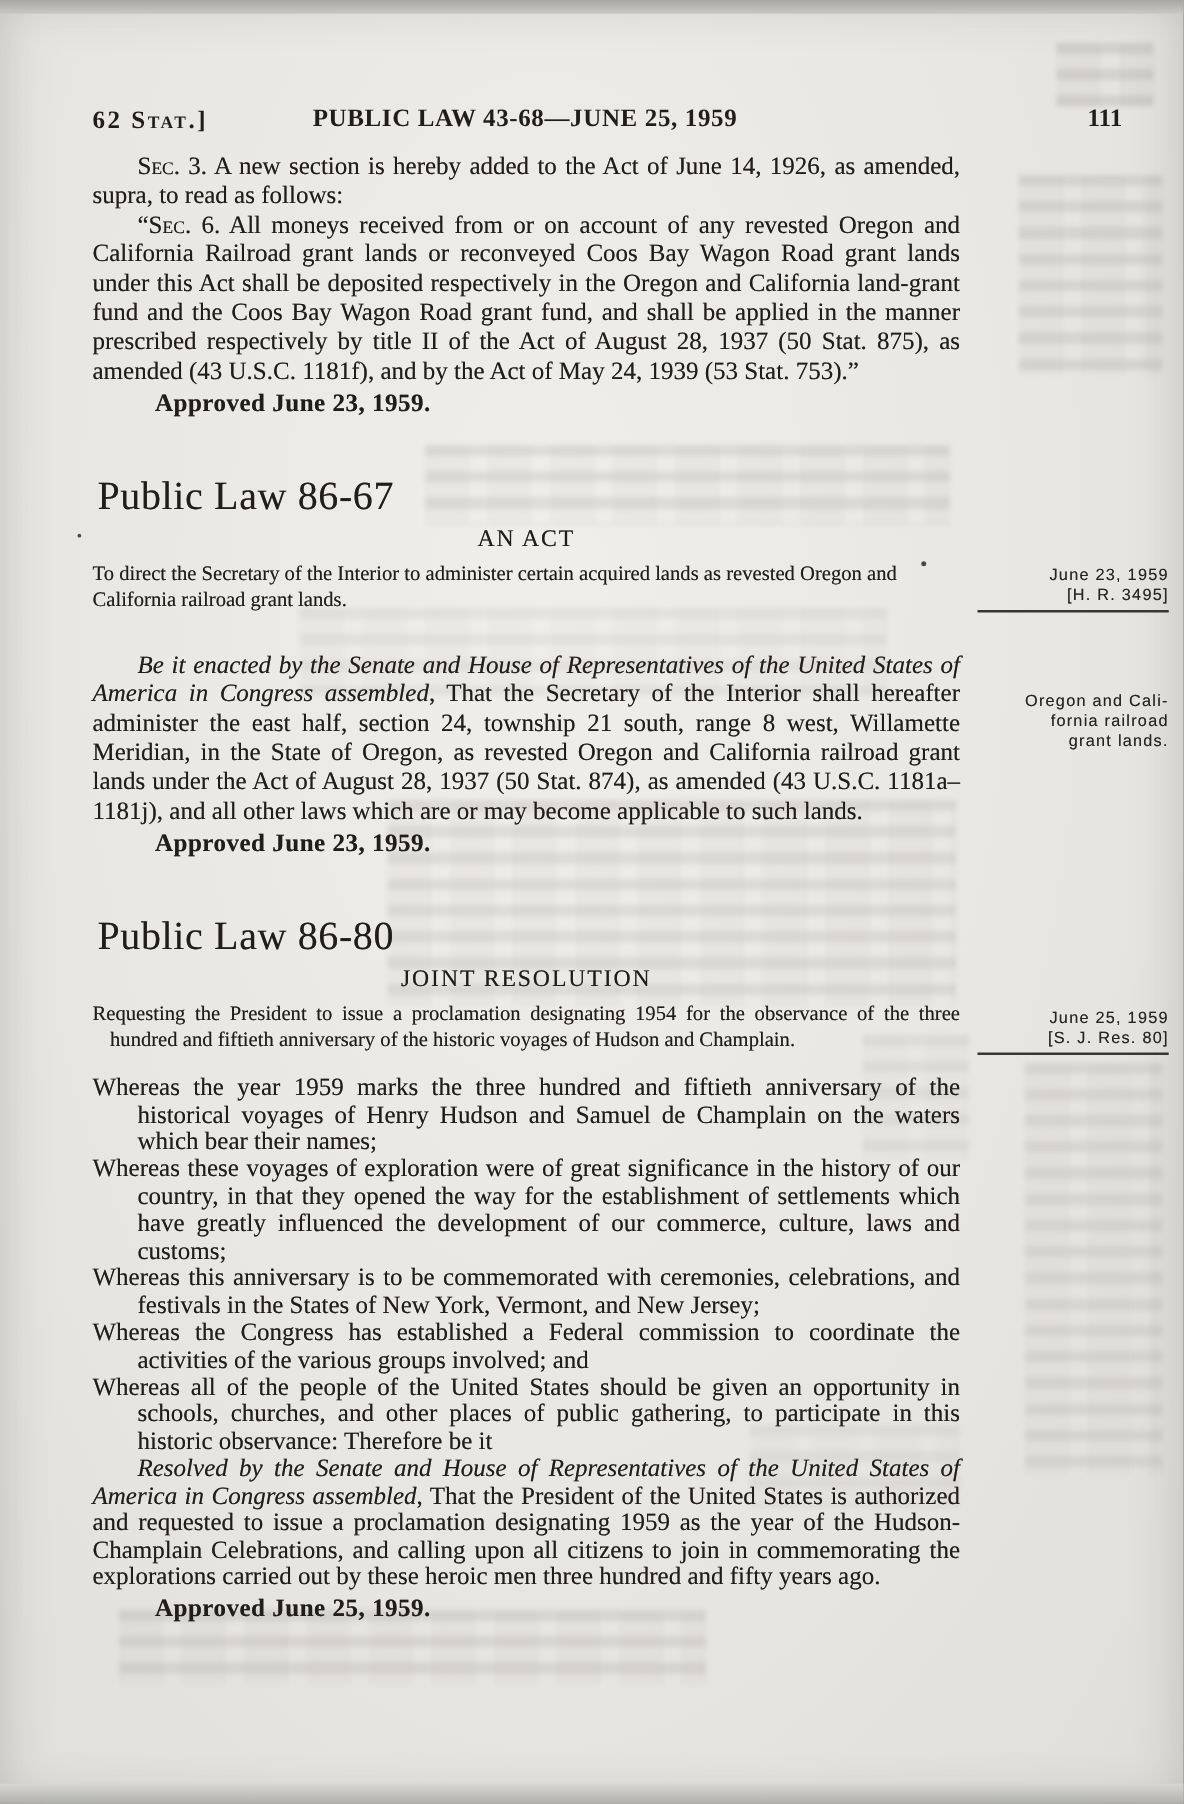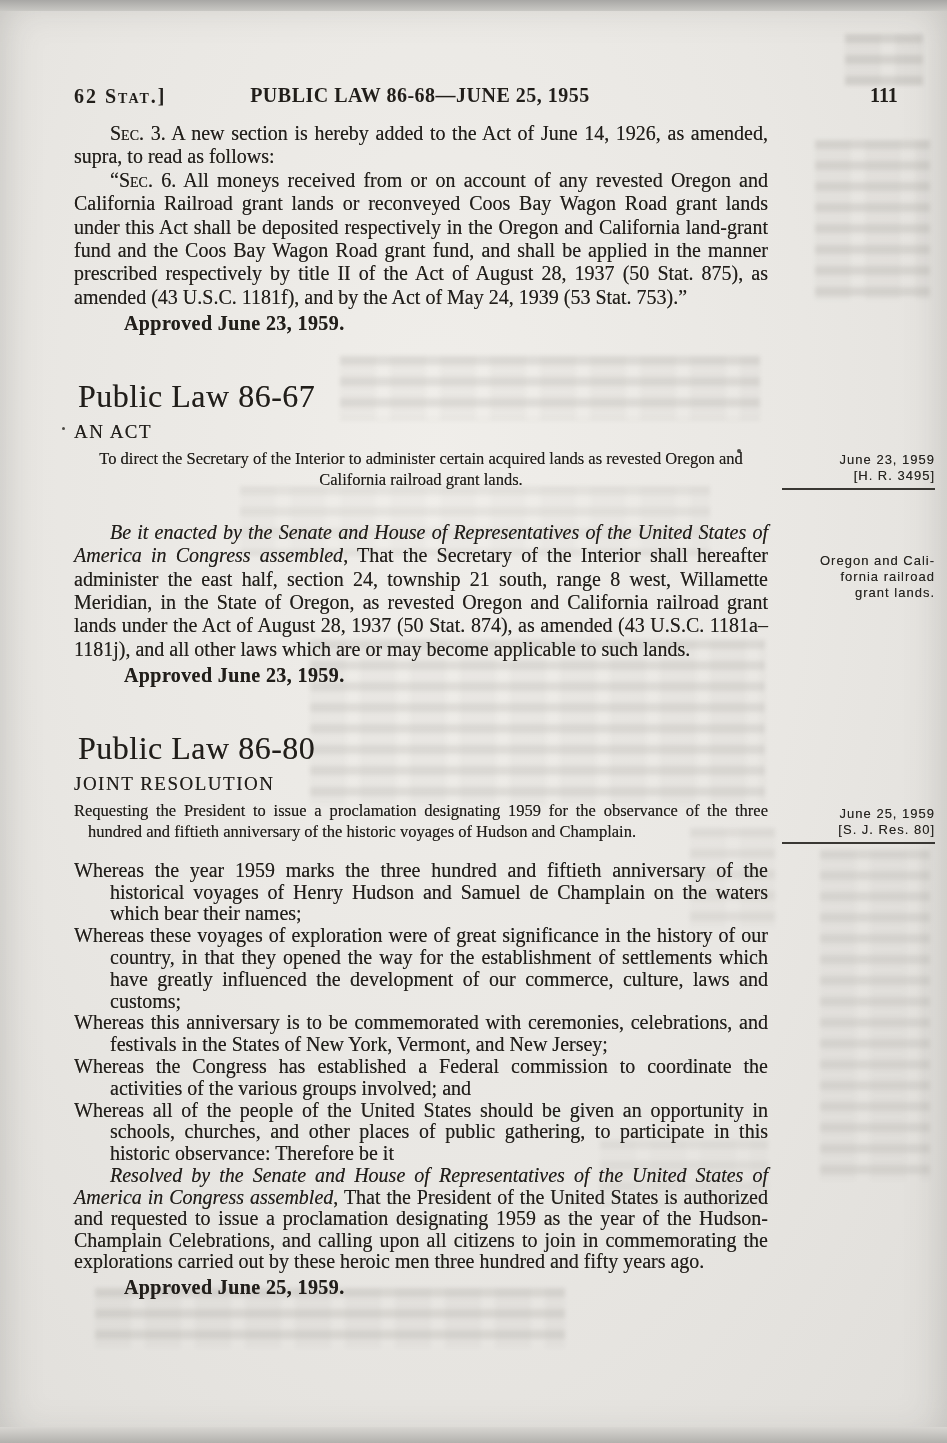--- a/index.html
+++ b/index.html
@@ -31,25 +31,25 @@
   .column { position:absolute; left:74px; top:122px; width:694px; }
   .body-par { margin:0; font-size:20px; line-height:23.4px; text-align:justify;
     text-shadow:0 0 .4px rgba(30,27,22,.6); }
   .indent { text-indent:36px; }
   .smallcaps { font-variant:small-caps; }
   .approved { margin:3px 0 0 50px; font-weight:bold; font-size:20px; line-height:23px;
     letter-spacing:.4px; text-shadow:0 0 .4px rgba(30,27,22,.6); }
 
   .pl-title { margin:46px 0 0 4px; font-size:32px; line-height:31px; font-weight:normal;
     letter-spacing:.5px; text-shadow:0 0 .4px rgba(30,27,22,.5); }
-  .act-heading { margin:9px 0 0 0; text-align:left; font-size:19px; letter-spacing:1.5px;
+  .act-heading { margin:9px 0 0 0; text-align:center; font-size:19px; letter-spacing:1.5px;
     text-shadow:0 0 .4px rgba(30,27,22,.6); }
   .headnote { margin:6px 0 0 0; font-size:16.5px; line-height:20.8px;
     text-shadow:0 0 .3px rgba(30,27,22,.6); }
-  .headnote.centered { text-align:center; }
+  .headnote.centered { }
   .headnote.hang { padding-left:14px; text-indent:-14px; text-align:justify; }
 
   .enacting { margin-top:30px; }
   .italic { font-style:italic; }
 
   .whereas-list { margin-top:17px; }
   .whereas-list p { margin:0; padding-left:36px; text-indent:-36px; text-align:justify;
     font-size:20px; line-height:21.8px; text-shadow:0 0 .4px rgba(30,27,22,.6); }
   .resolved { font-size:20px; line-height:21.6px; }
 
@@ -75,21 +75,21 @@
   <div class="bleed" style="left:340px; top:356px; width:420px; height:64px; opacity:.38;"></div>
   <div class="bleed" style="left:240px; top:486px; width:470px; height:70px; opacity:.24;"></div>
   <div class="bleed" style="left:310px; top:640px; width:455px; height:165px; opacity:.36;"></div>
   <div class="bleed" style="left:690px; top:828px; width:85px; height:100px; opacity:.26;"></div>
   <div class="bleed" style="left:820px; top:850px; width:110px; height:330px; opacity:.34;"></div>
   <div class="bleed" style="left:600px; top:1140px; width:168px; height:66px; opacity:.22;"></div>
   <div class="bleed" style="left:95px; top:1288px; width:470px; height:60px; opacity:.38;"></div>
 
   <header class="running-head">
     <span class="stat-ref">62 Stat.]</span>
-    <span class="head-title">PUBLIC LAW 86-68—JUNE 25, 1955</span>
+    <span class="head-title">PUBLIC LAW 43-68—JUNE 25, 1959</span>
     <span class="page-num">111</span>
   </header>
 
   <span class="dot" style="left:737px; top:449px;"></span>
   <span class="dot" style="left:62px; top:427px; width:3px; height:3px;"></span>
 
   <main class="column">
 
     <section>
       <p class="body-par indent"><span class="smallcaps">Sec. 3.</span><span> A new section is hereby added to the Act of June 14, 1926, as amended, supra, to read as follows:</span></p>
@@ -101,21 +101,21 @@
       <h2 class="pl-title">Public Law 86-67</h2>
       <div class="act-heading">AN ACT</div>
       <p class="headnote centered">To direct the Secretary of the Interior to administer certain acquired lands as revested Oregon and California railroad grant lands.</p>
       <p class="body-par indent enacting"><span class="italic">Be it enacted by the Senate and House of Representatives of the United States of America in Congress assembled</span><span>, That the Secretary of the Interior shall hereafter administer the east half, section 24, township 21 south, range 8 west, Willamette Meridian, in the State of Oregon, as revested Oregon and California railroad grant lands under the Act of August 28, 1937 (50 Stat. 874), as amended (43 U.S.C. 1181a–1181j), and all other laws which are or may become applicable to such lands.</span></p>
       <p class="approved">Approved June 23, 1959.</p>
     </section>
 
     <section>
       <h2 class="pl-title">Public Law 86-80</h2>
       <div class="act-heading">JOINT RESOLUTION</div>
-      <p class="headnote hang">Requesting the President to issue a proclamation designating 1959 for the observance of the three hundred and fiftieth anniversary of the historic voyages of Hudson and Champlain.</p>
+      <p class="headnote hang">Requesting the President to issue a proclamation designating 1954 for the observance of the three hundred and fiftieth anniversary of the historic voyages of Hudson and Champlain.</p>
       <div class="whereas-list">
         <p>Whereas the year 1959 marks the three hundred and fiftieth anniversary of the historical voyages of Henry Hudson and Samuel de Champlain on the waters which bear their names;</p>
         <p>Whereas these voyages of exploration were of great significance in the history of our country, in that they opened the way for the establishment of settlements which have greatly influenced the development of our commerce, culture, laws and customs;</p>
         <p>Whereas this anniversary is to be commemorated with ceremonies, celebrations, and festivals in the States of New York, Vermont, and New Jersey;</p>
         <p>Whereas the Congress has established a Federal commission to coordinate the activities of the various groups involved; and</p>
         <p>Whereas all of the people of the United States should be given an opportunity in schools, churches, and other places of public gathering, to participate in this historic observance: Therefore be it</p>
       </div>
       <p class="body-par indent resolved"><span class="italic">Resolved by the Senate and House of Representatives of the United States of America in Congress assembled</span><span>, That the President of the United States is authorized and requested to issue a proclamation designating 1959 as the year of the Hudson-Champlain Celebrations, and calling upon all citizens to join in commemorating the explorations carried out by these heroic men three hundred and fifty years ago.</span></p>
       <p class="approved">Approved June 25, 1959.</p>
     </section>

